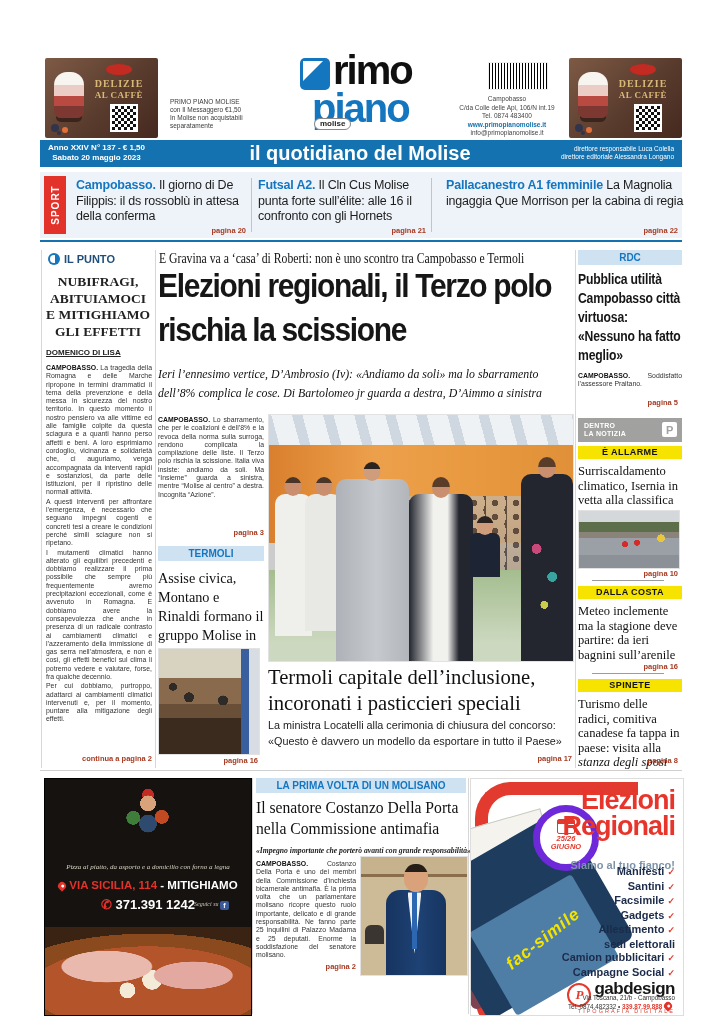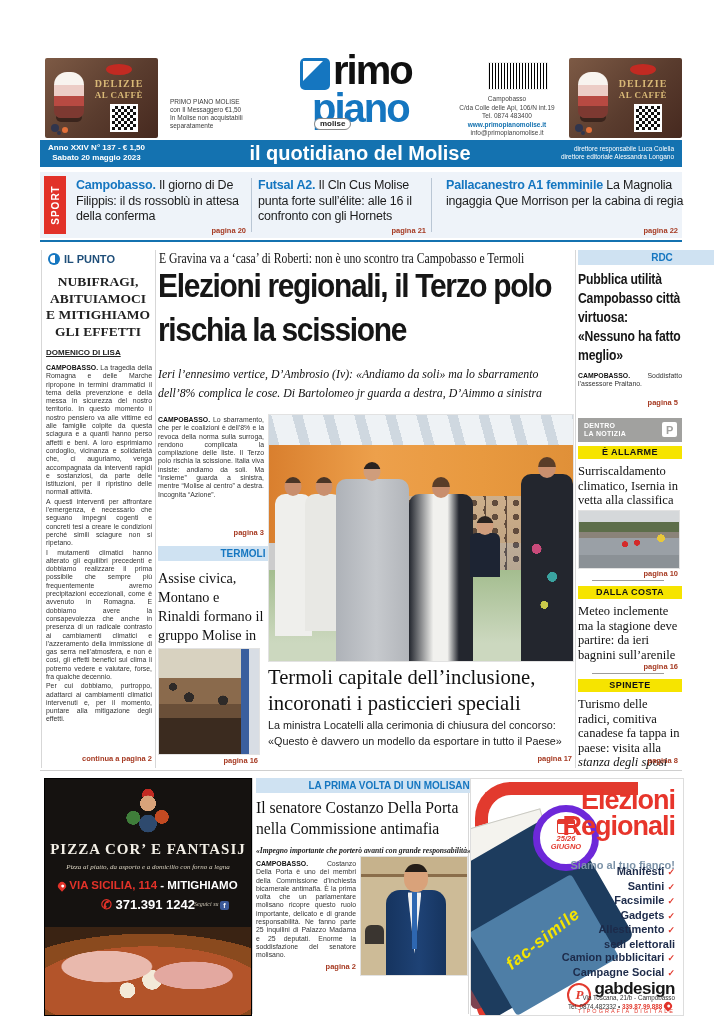--- a/index.html
+++ b/index.html
@@ -49,21 +49,21 @@
   .sportstrip{background:#eef3f9;}
   .sportlabel{background:#e23229;color:#fff;}
   .sportlabel span{position:absolute;left:50%;top:50%;transform:translate(-50%,-50%) rotate(-90deg);
      font:bold 10px "Liberation Sans",sans-serif;letter-spacing:1px;}
   .teaser{font:12.5px/15.5px "Liberation Sans",sans-serif;color:#1c1c1c;letter-spacing:-.2px;}
   .teaser .lead{font-weight:bold;color:#1576c0;}
   .sportdiv{position:absolute;width:1px;background:#b9c6d4;}
 
   
   .pagina{position:absolute;font:bold 7.5px "Liberation Sans",sans-serif;color:#a63a22;text-align:right;}
-  .bluebar{background:#cfe2f2;color:#1576c0;font:bold 10px/15px "Liberation Sans",sans-serif;text-align:center;padding-left:32px;}
+  .bluebar{background:#cfe2f2;color:#1576c0;font:bold 10px/15px "Liberation Sans",sans-serif;text-align:center;}
   .yellowbar{background:#f6e400;color:#111;font:bold 9px/13px "Liberation Sans",sans-serif;text-align:center;letter-spacing:.4px;}
   .body-sm{font:6.9px/8.3px "Liberation Sans",sans-serif;color:#333;text-align:justify;}
   .body-sm .lead{font-weight:bold;color:#111;}
   .body-sm p{margin:0 0 1px 0;}
 
   
   .punto-head{font:bold 11px "Liberation Sans",sans-serif;color:#1e4e79;}
   .punto-icon{display:inline-block;width:12px;height:12px;border-radius:50%;background:#1576c0;position:relative;
      vertical-align:-2px;margin-right:4px;}
   .punto-icon:after{content:"";position:absolute;left:2px;top:2px;width:5px;height:8px;border-radius:4px 0 0 4px;background:#fff;}
@@ -359,21 +359,20 @@
   <div class="abs news-title" style="left:578px;top:697px;width:112px;">
     <span>Turismo delle radici, comitiva canadese fa tappa in paese: visita alla </span><span style="font-style:italic;">stanza degli sposi</span>
   </div>
   <div class="pagina" style="left:578px;top:756px;width:100px;">pagina 8</div>
 
   <div class="vrule" style="left:252px;top:778px;height:236px;"></div>
   <div class="vrule" style="left:468px;top:778px;height:236px;"></div>
 
   <div class="abs pizza" style="left:44px;top:778px;width:206px;height:236px;">
     <div class="pz-chef"></div>
-    <div class="pz-title">PIZZA COR’ E FANTASIJ</div>
     <div class="pz-tag">Pizza al piatto, da asporto e a domicilio con forno a legna</div>
     <div class="pz-addr">
       <span class="pin"></span><span class="red">VIA SICILIA, 114</span><span> - MITIGHIAMO</span>
     </div>
     <div class="pz-phone">
       <span class="ic">✆</span> <span>371.391 1242</span>
     </div>
     <div class="pz-social">
       <span>Seguici su</span>
       <span class="fb">f</span>

